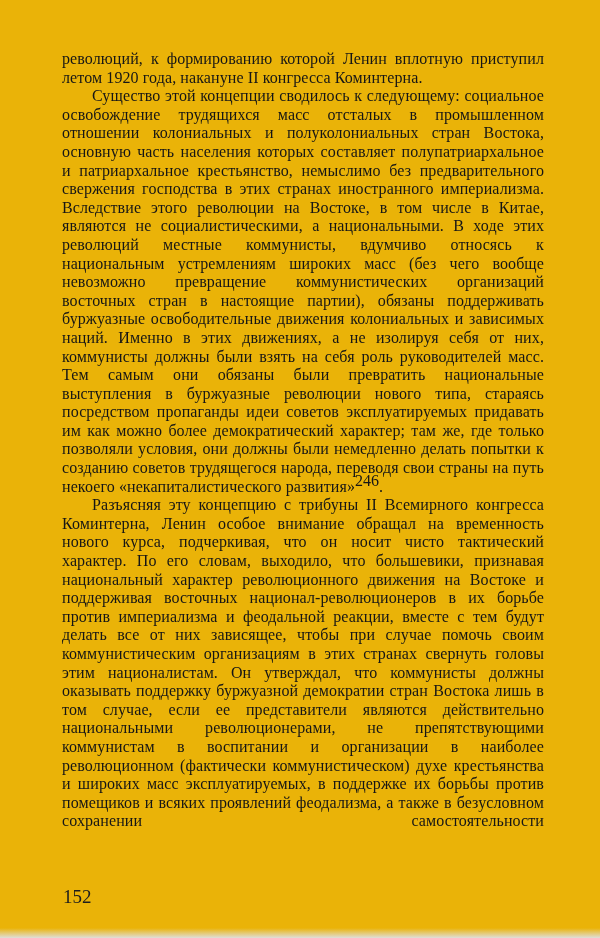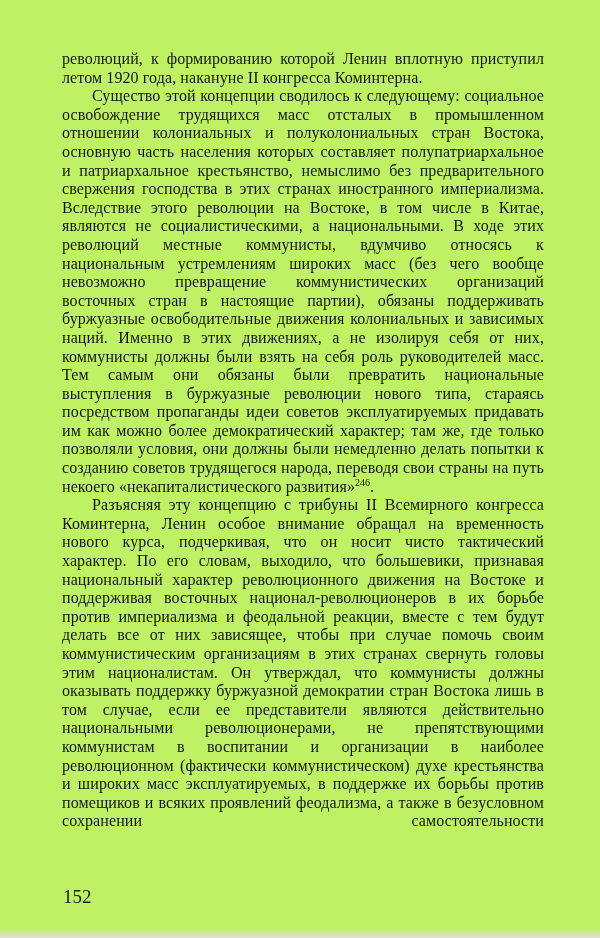--- a/index.html
+++ b/index.html
@@ -4,21 +4,21 @@
   <style>
     html, body {
       margin: 0;
       padding: 0;
       background: #e8e7e4;
     }
     .page {
       position: relative;
       width: 600px;
       height: 938px;
-      background: #bef264;
+      background: #eab308;
       overflow: hidden;
       font-family: "Liberation Serif", "DejaVu Serif", serif;
       color: #161616;
     }
     .text-block {
       position: absolute;
       left: 62px;
       top: 50px;
       width: 482px;
       font-size: 16px;
@@ -31,21 +31,21 @@
       padding: 0;
     }
     .para.indent {
       text-indent: 30px;
     }
     
     .para.cont {
       text-align-last: justify;
     }
     .fn {
-      font-size: 10px;
+      font-size: 16px;
       line-height: 0;
       vertical-align: super;
       letter-spacing: 0;
     }
     .page-number {
       position: absolute;
       left: 63px;
       top: 886px;
       font-size: 19px;
       color: #1d1d1d;

